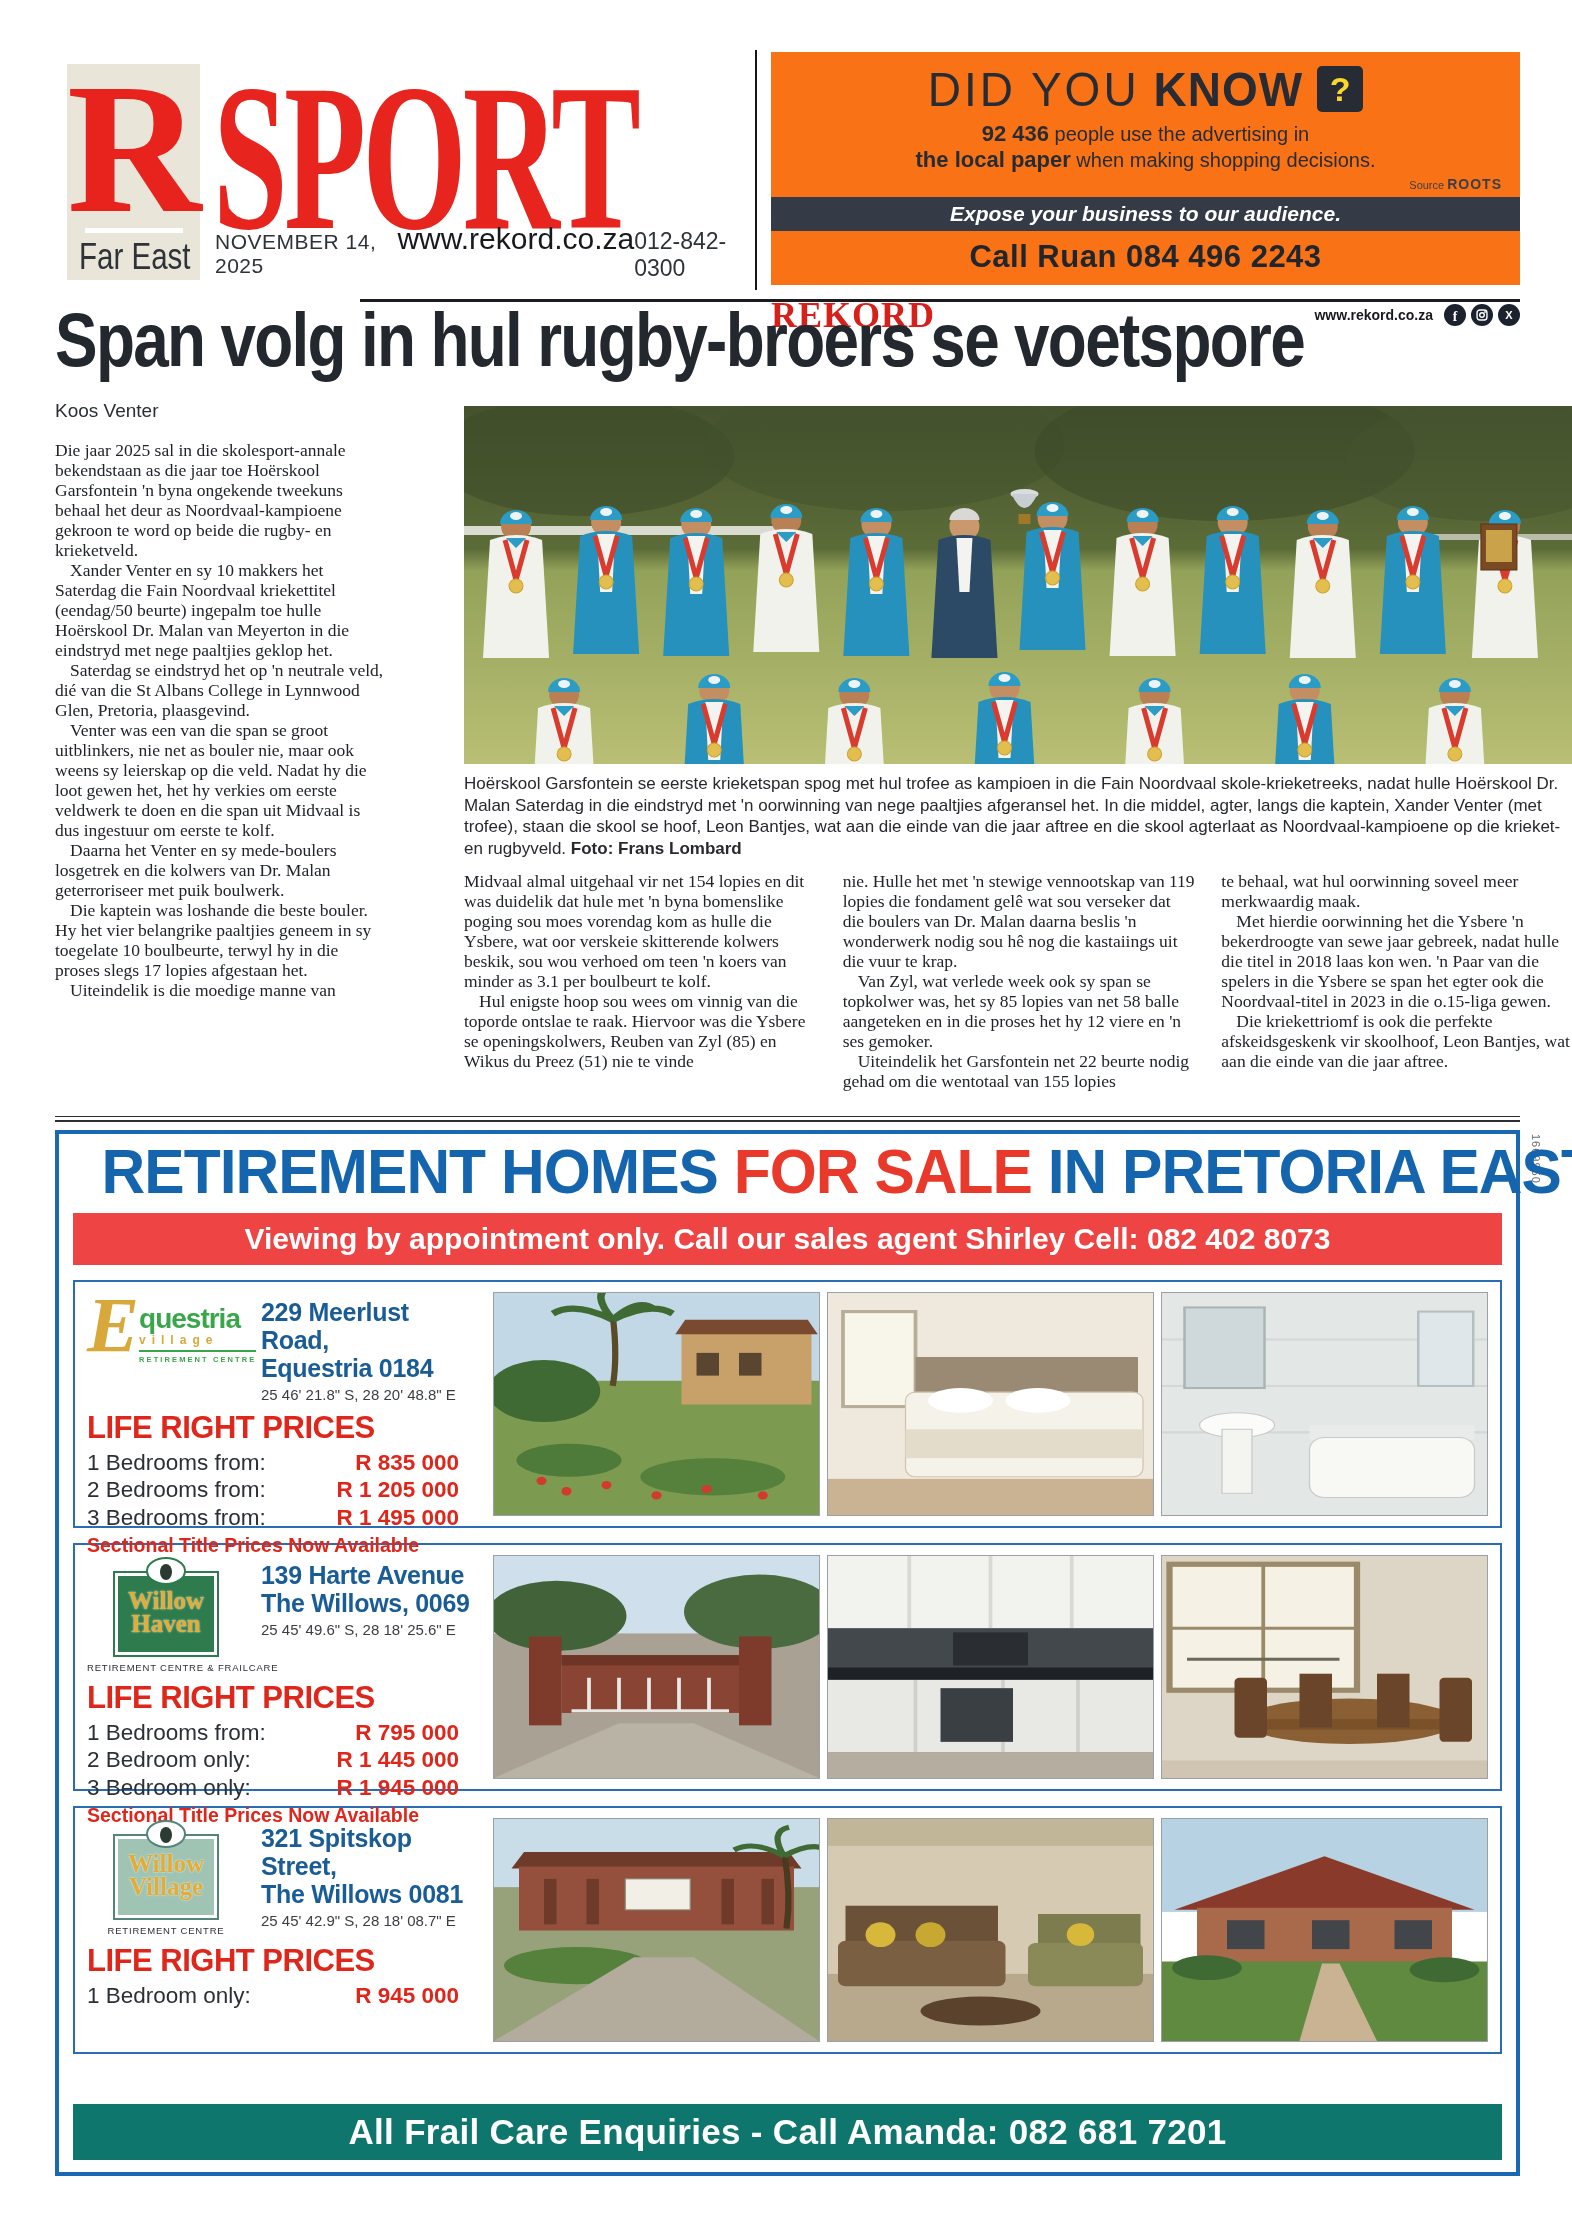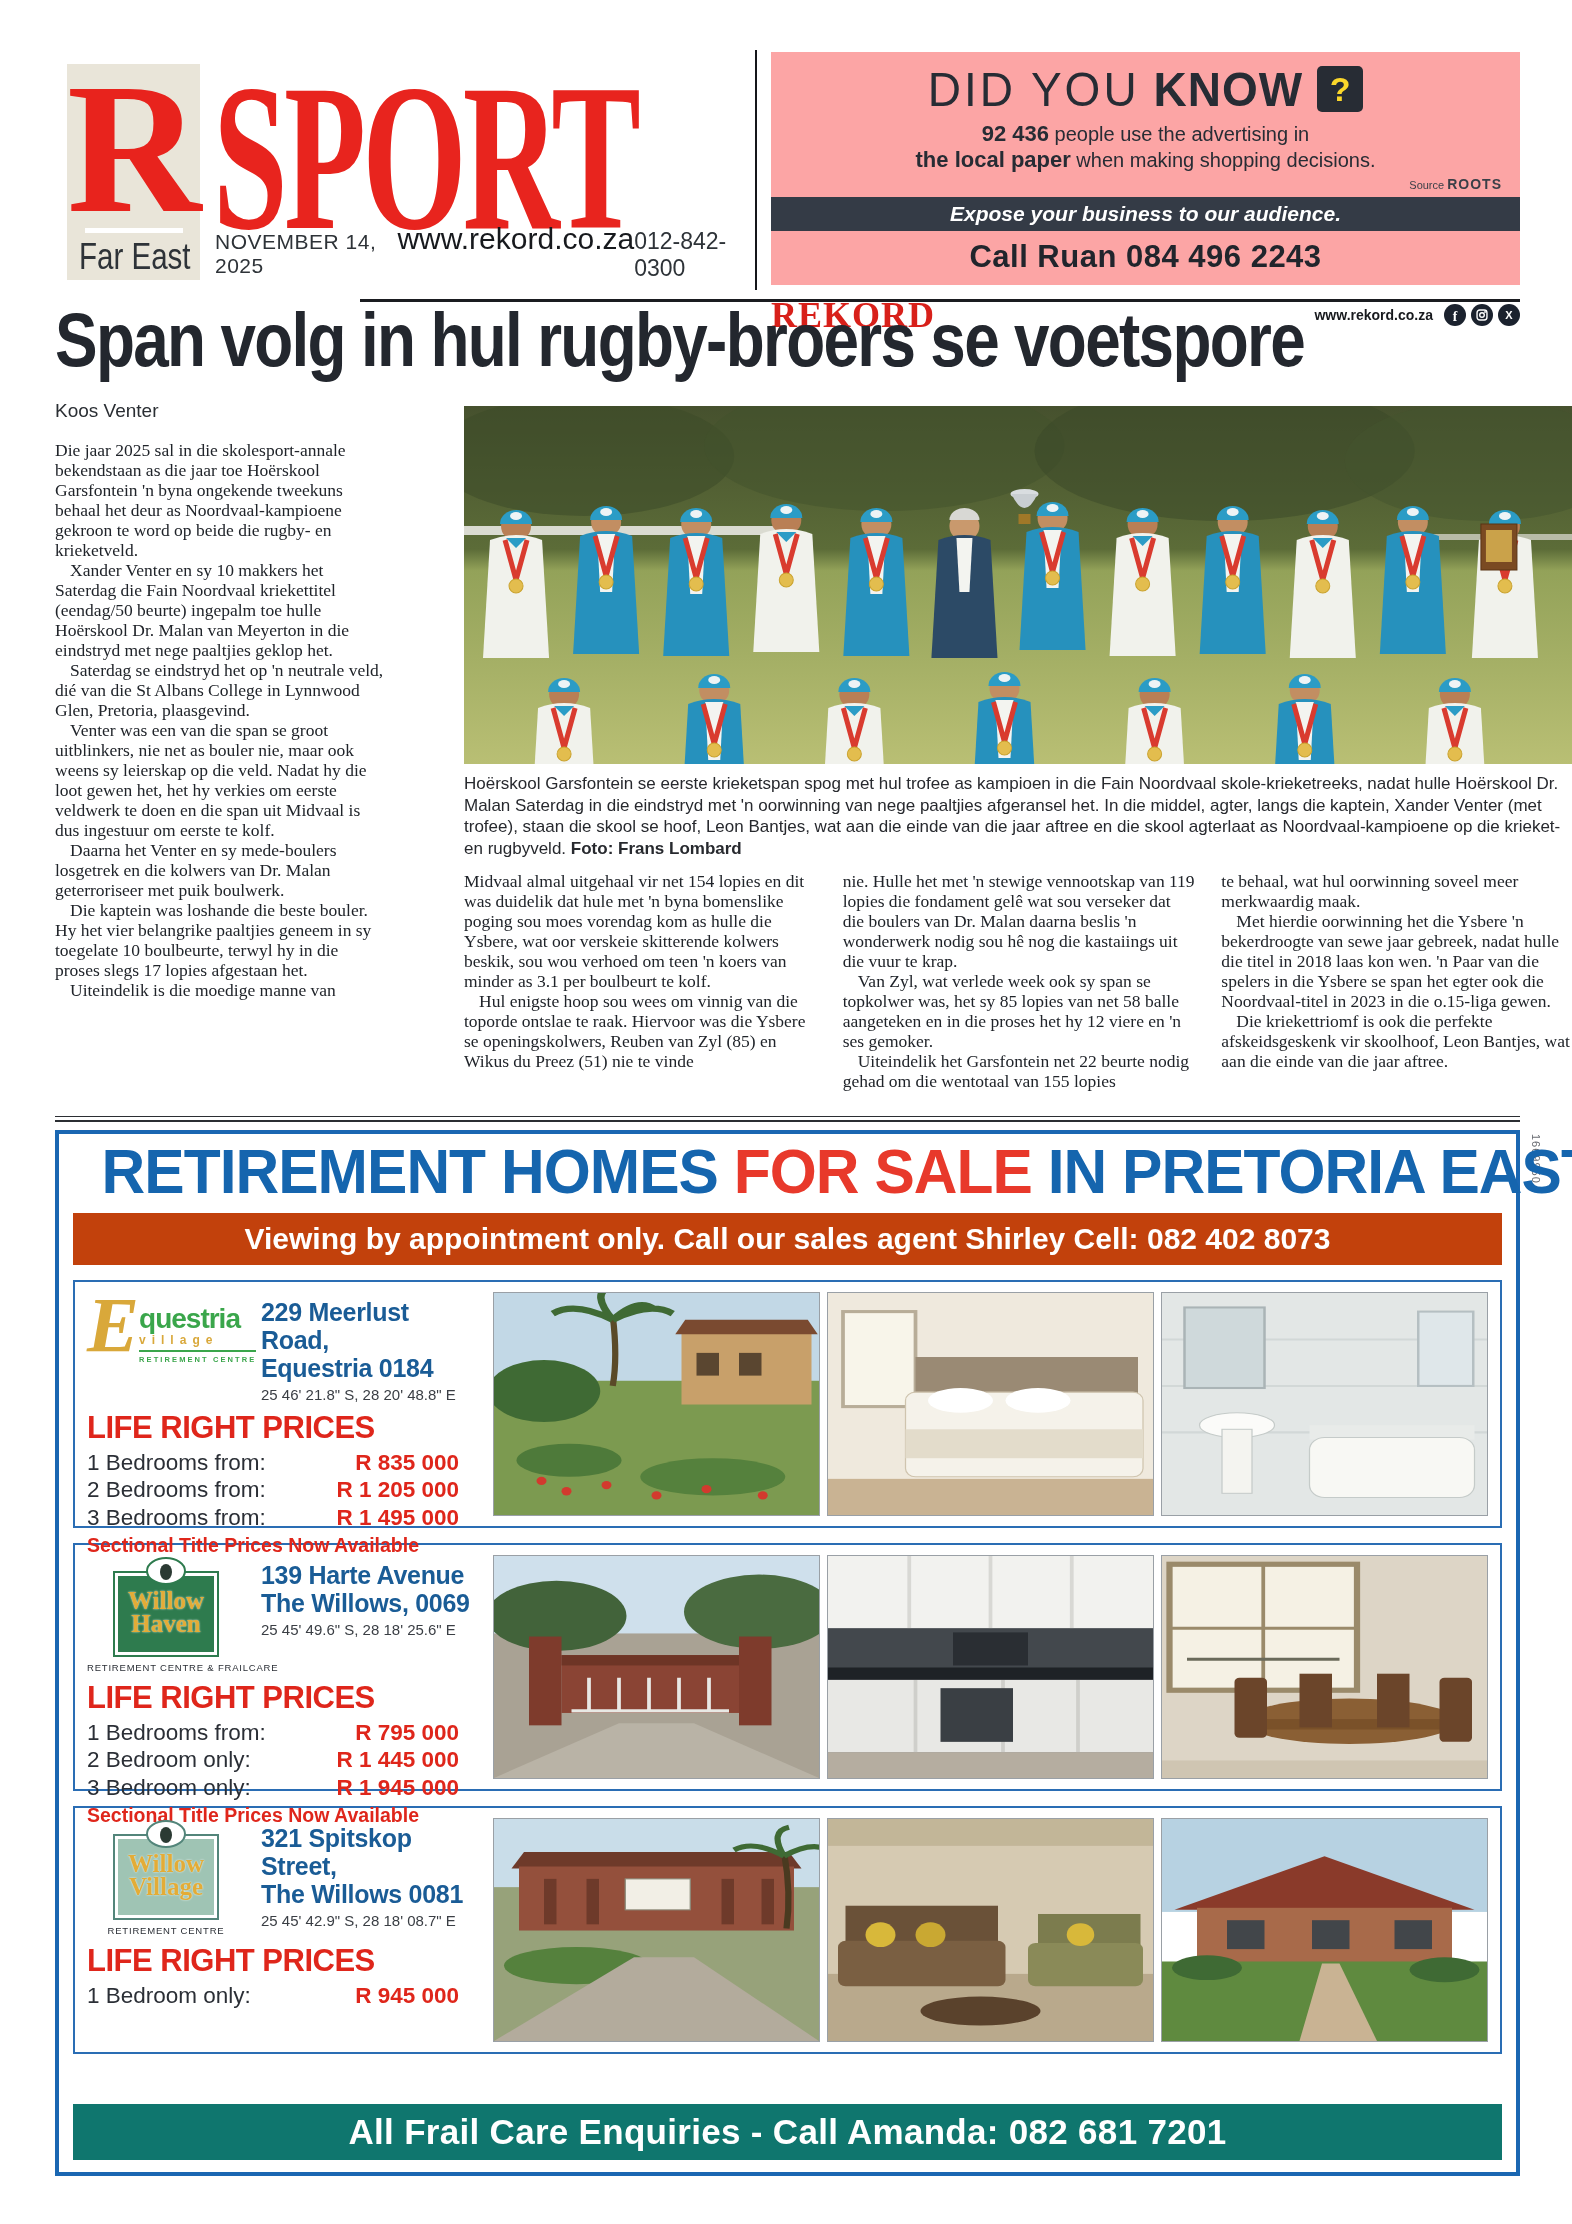--- a/index.html
+++ b/index.html
@@ -19,21 +19,21 @@
            color:#e8241e; font-size:210px; line-height:190px; letter-spacing:-6px; white-space:nowrap;
            transform:scaleX(.64); transform-origin:left bottom; }
   .mast-info-row { position:absolute; left:160px; bottom:16px; width:540px; display:flex; justify-content:space-between; align-items:baseline; }
   .mast-date { font-size:21px; color:#2e3338; letter-spacing:.5px; }
   .mast-site { font-size:30px; color:#17191d; }
   .mast-phone { font-size:23px; color:#2e3338; }
   .mast-divider { position:absolute; left:700px; top:10px; height:240px; width:2px; background:#15171b; }
   .mast-rule { position:absolute; left:305px; right:0; bottom:-4px; height:3px; background:#1a1c20; }
 
   .mast-right { position:absolute; left:716px; top:12px; right:0; }
-  .promo { background:#fca5a5; padding:10px 18px 0; }
+  .promo { background:#f97316; padding:10px 18px 0; }
   .promo-title-row { display:flex; align-items:center; justify-content:center; gap:14px; color:#272c34; }
   .promo-did { font-size:46px; letter-spacing:3px; transform:scaleY(1.05); }
   .promo-know { font-size:46px; font-weight:800; letter-spacing:1px; transform:scaleY(1.05); }
   .promo-q { width:46px; height:46px; background:#272c34; color:#fbd72b; font-weight:800; font-size:34px;
              display:flex; align-items:center; justify-content:center; border-radius:5px; }
   .promo-stats { text-align:center; font-size:20px; color:#272c34; line-height:1.2; margin-top:5px; }
   .promo-stats b { font-size:22px; }
   .promo-source { text-align:right; font-size:11px; color:#3a3f47; padding:2px 0 5px; }
   .promo-source b { font-size:14px; letter-spacing:1px; }
   .promo-dark { background:#343b46; color:#fff; font-style:italic; font-weight:bold; font-size:21px; text-align:center;
@@ -63,21 +63,21 @@
   
   .ad-sep { position:absolute; left:55px; top:1116px; width:1465px; height:6px;
             border-top:1px solid #2b2e33; border-bottom:2px solid #2b2e33; box-sizing:border-box; }
   .ad-ref { position:absolute; right:30px; top:1134px; writing-mode:vertical-rl; font-size:11px; color:#6a6d73; letter-spacing:1px; }
   .ad { position:absolute; left:55px; top:1130px; width:1465px; height:1046px; border:4px solid #1a67b2;
         box-sizing:border-box; background:#fff; padding:4px 14px 14px; }
   .ad-site { text-align:center; font-size:22px; font-weight:bold; color:#1b1e23; padding:6px 0 2px; }
   .ad-head { text-align:center; font-weight:800; font-size:63px; line-height:1.06; letter-spacing:-1px; color:#1565ae;
              white-space:nowrap; transform:scaleX(.96); transform-origin:center; }
   .ad-head .sale { color:#e8392b; }
-  .ad-banner { background:#c2410c; color:#fff; font-weight:bold; font-size:30px; text-align:center; padding:9px 0; margin-top:8px; }
+  .ad-banner { background:#ef4444; color:#fff; font-weight:bold; font-size:30px; text-align:center; padding:9px 0; margin-top:8px; }
   .card { border:2px solid #2a6db4; margin-top:15px; height:248px; box-sizing:border-box; display:flex; padding:10px 12px; gap:14px; }
   .card-info { width:392px; flex:none; }
   .card-top { display:flex; gap:16px; align-items:flex-start; }
   .addr { padding-top:6px; }
   .addr1,.addr2 { font-size:25px; font-weight:800; color:#1a5c96; line-height:1.12; letter-spacing:-.3px; }
   .coords { font-size:15px; color:#3a3e44; margin-top:4px; }
   .lrp { font-size:31px; font-weight:800; color:#df261b; margin-top:7px; letter-spacing:-.5px; }
   .prices { width:372px; margin-top:3px; }
   .prow { display:flex; font-size:22.5px; line-height:1.22; }
   .plabel { color:#2b2f36; }

